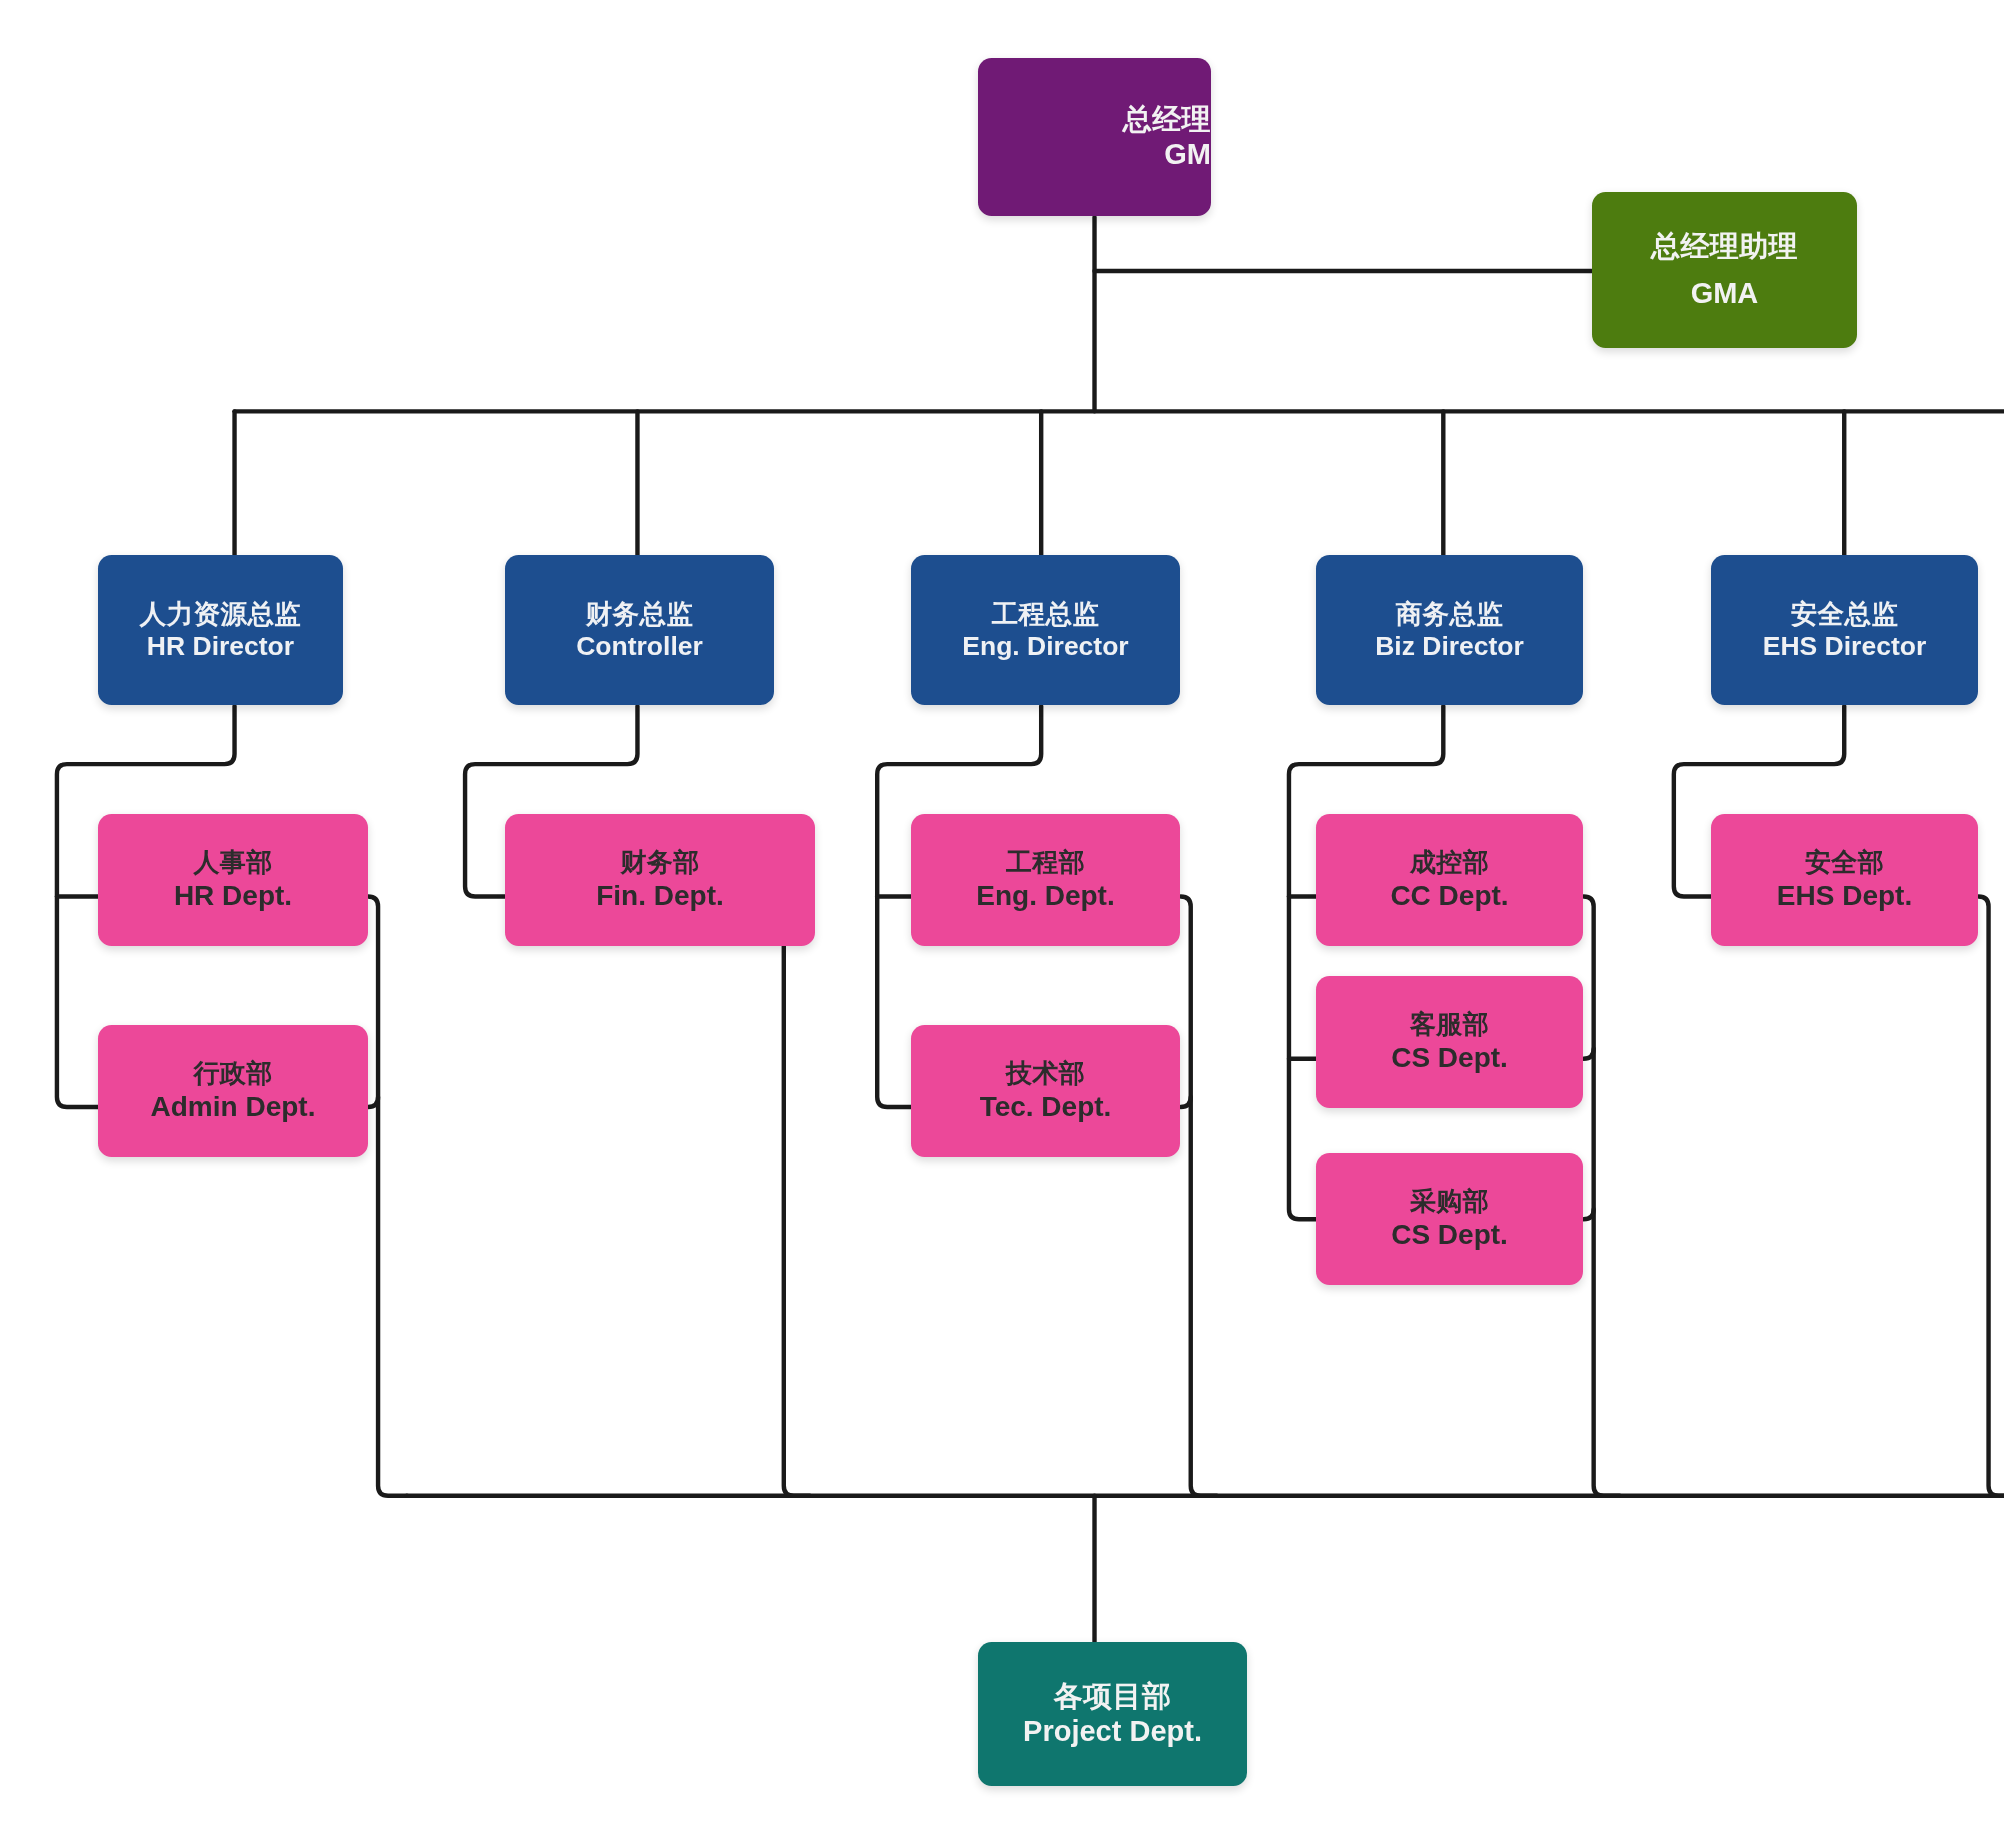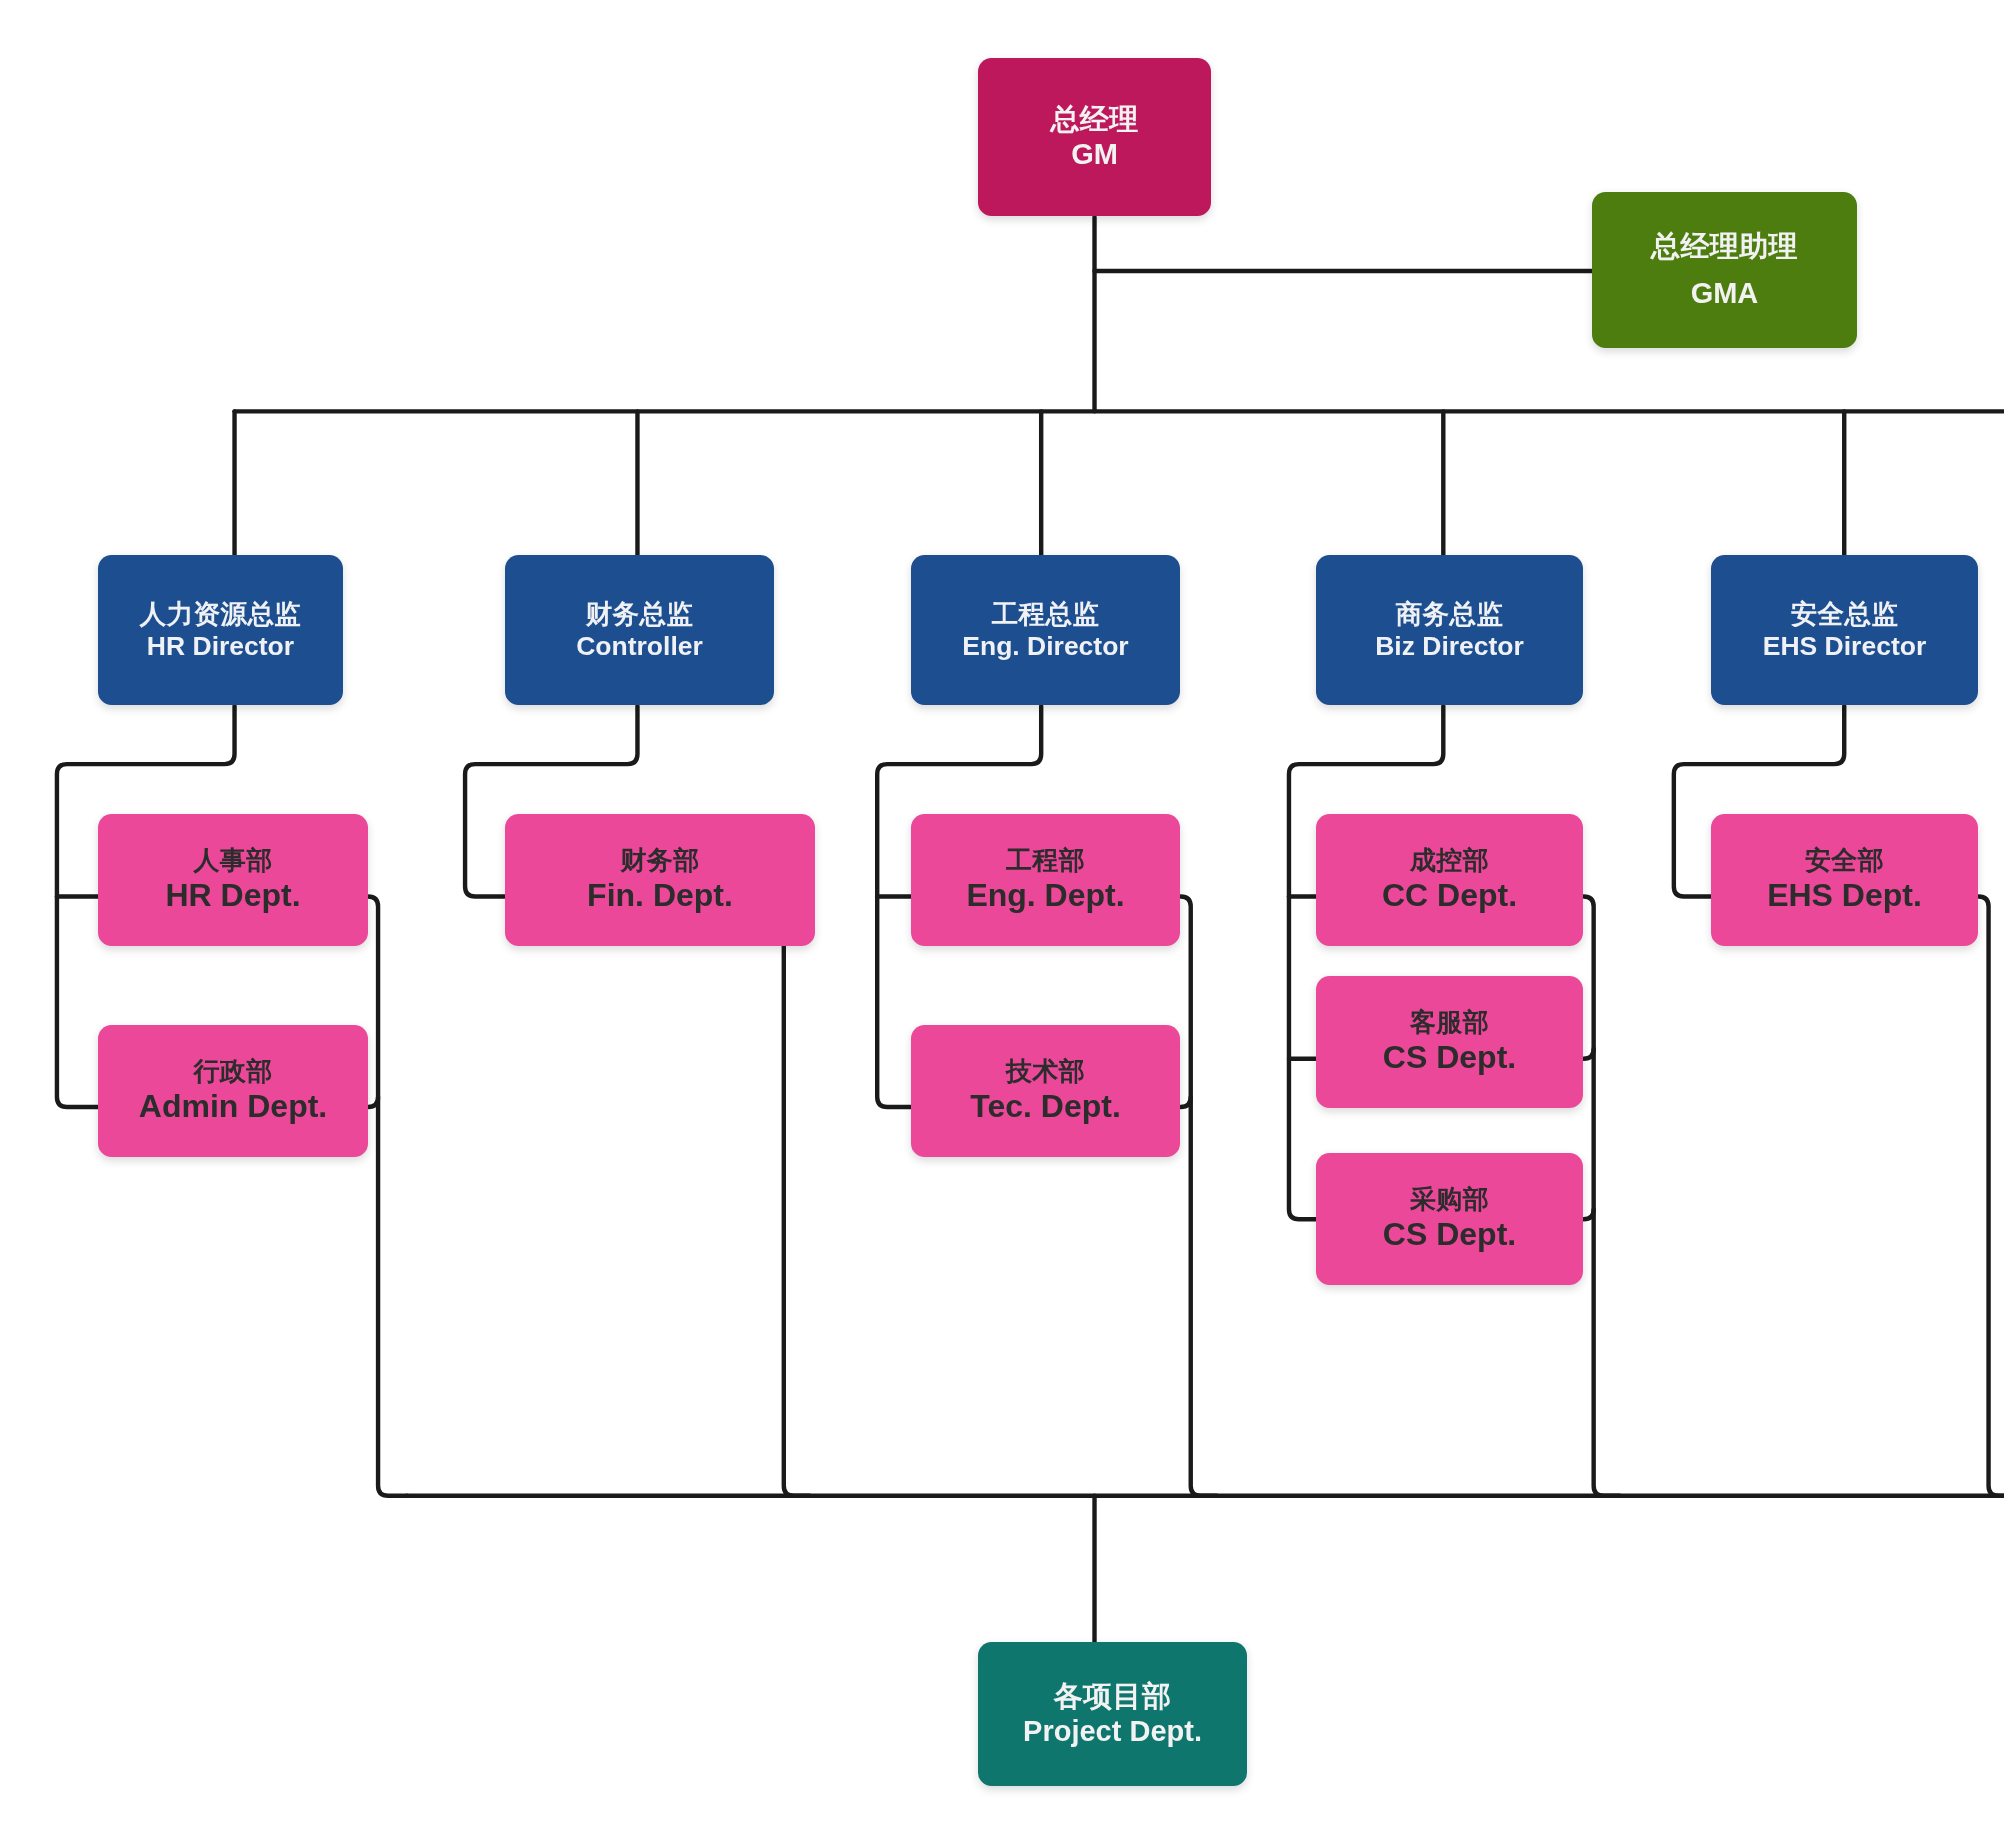--- a/index.html
+++ b/index.html
@@ -46,22 +46,23 @@
   .node .line-cn {
     display: block;
     font-weight: bold;
     letter-spacing: 0.4px;
   }
   .node .line-en {
     display: block;
     font-weight: bold;
   }
   .node-gm {
-    background: #be185d;
+    background: #701a75;
     color: #f2f2f2;
+    align-items: flex-end;
   }
   .node-gma {
     background: #4d7c0f;
     color: #f2f2f2;
     gap: 12px;
   }
   .node-director {
     background: #1d4e8f;
     color: #eff1f4;
   }
@@ -71,21 +72,21 @@
   }
   .node-project {
     background: #0f766e;
     color: #f2f2f2;
   }
   .fs-top .line-cn { font-size: 29px; }
   .fs-top .line-en { font-size: 29px; }
   .fs-dir .line-cn { font-size: 26.5px; }
   .fs-dir .line-en { font-size: 26.5px; }
   .fs-dept .line-cn { font-size: 26px; }
-  .fs-dept .line-en { font-size: 32px; }
+  .fs-dept .line-en { font-size: 28px; }
 </style>
 </head>
 <body>
 
 <div id="chart-root">
 
   <svg id="connector-layer" viewBox="0 0 6091 4595" width="2442" height="1843" xmlns="http://www.w3.org/2000/svg">
 
     <path class="conn" d="M 2730 540 L 2730 1025"></path>
 

